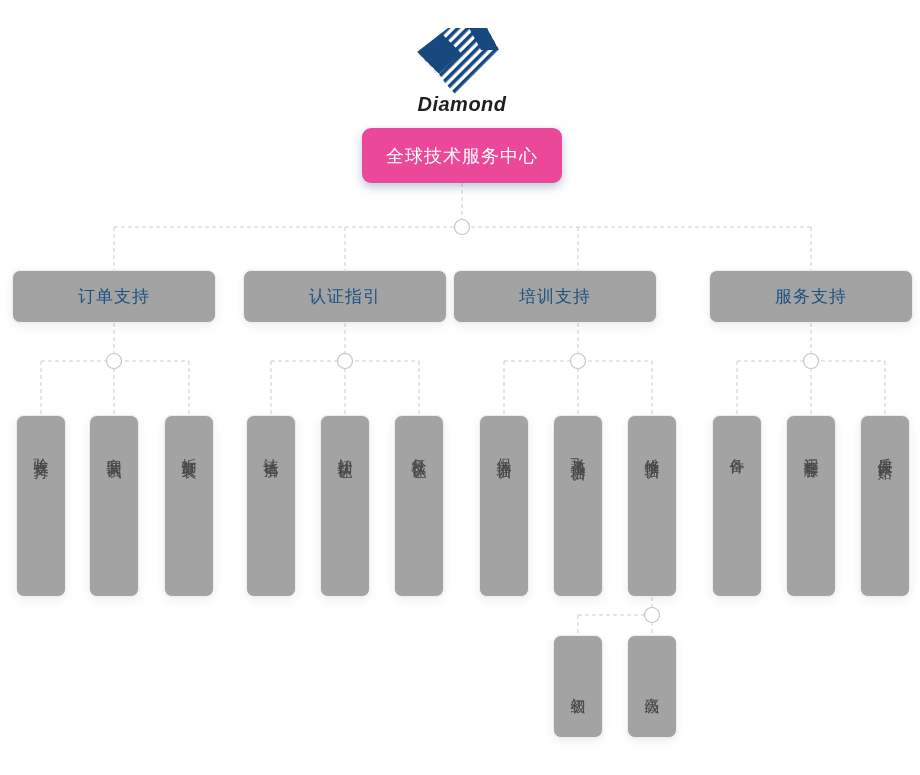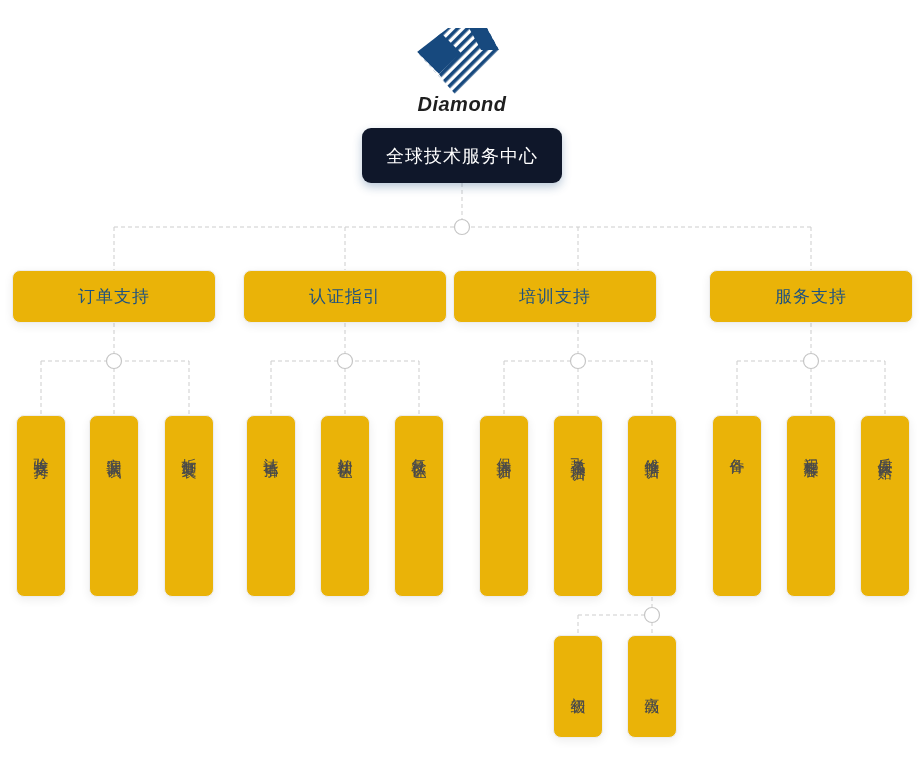--- a/index.html
+++ b/index.html
@@ -11,26 +11,26 @@
 
   .logo-gem { position:absolute; left:417px; top:27px; width:83px; height:67px; z-index:1; }
   .logo-word {
     position:absolute; left:398px; top:93px; width:128px; z-index:1;
     text-align:center; font-size:20px; font-weight:bold; font-style:italic;
     color:#1f1f1f; letter-spacing:0.5px;
   }
 
   .node {
     position:absolute; box-sizing:border-box; z-index:1;
-    background:#eab308; border:1px solid #ededed; border-radius:8px;
+    background:#a3a3a3; border:1px solid #ededed; border-radius:8px;
     box-shadow:0 3px 10px rgba(0,0,0,0.07);
     display:flex; align-items:center; justify-content:center;
   }
   .root-node {
-    background:#0f172a; border:none; border-radius:9px;
+    background:#ec4899; border:none; border-radius:9px;
     box-shadow:0 4px 10px rgba(23,73,126,0.30);
   }
   .root-node span { color:#ffffff; font-size:18px; letter-spacing:1px; }
   .l1 span { color:#1D5181; font-size:17px; letter-spacing:1px; }
   .l2 { align-items:flex-start; padding-top:30px; }
   .l2 span, .l3 span {
     writing-mode:vertical-rl; text-orientation:upright;
     font-size:15px; letter-spacing:2px; color:#4A4A4A; line-height:1.2;
   }
   .l3 { align-items:center; padding-top:0; }

